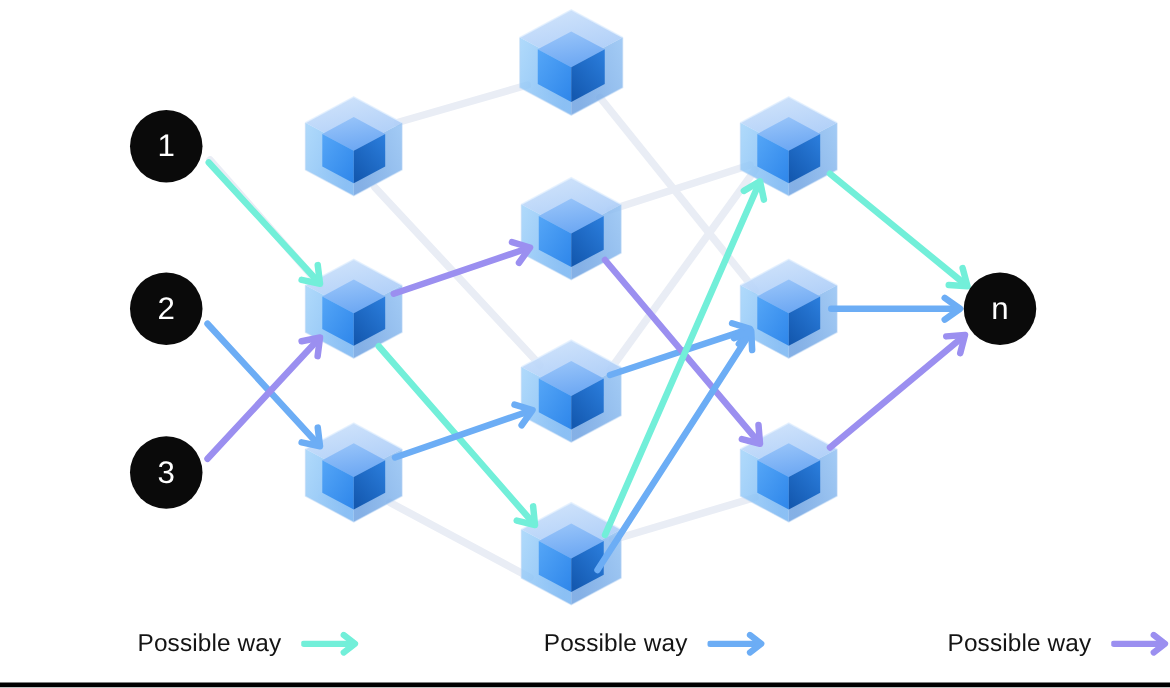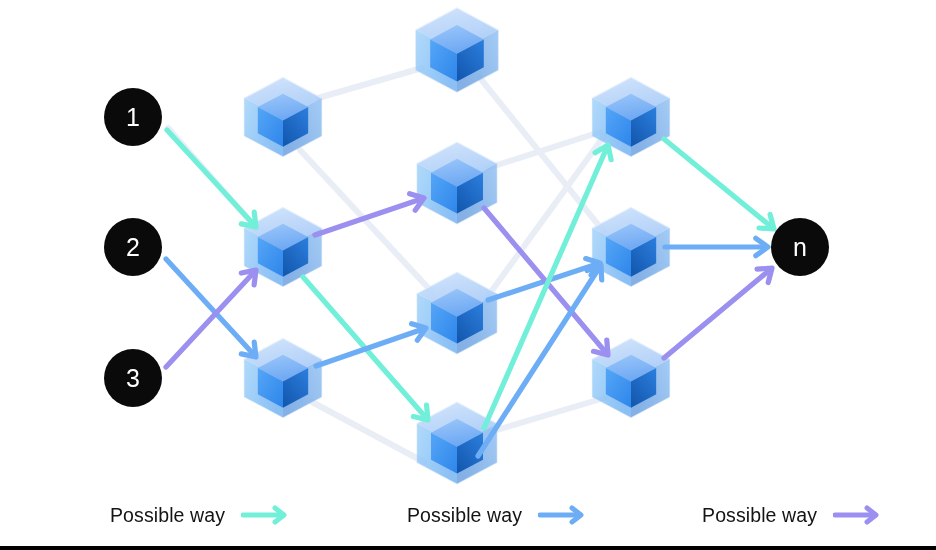--- a/index.html
+++ b/index.html
@@ -30,20 +30,21 @@
   .legend {
     position: absolute;
     left: 0;
     top: 492px;
     width: 936px;
     height: 46px;
     display: flex;
     align-items: center;
     padding-left: 110px;
     box-sizing: border-box;
+    gap: 28px;
   }
   .legend-item {
     display: flex;
     align-items: center;
     gap: 16px;
   }
   .legend-item.gap2 { margin-left: 114px; }
   .legend-item.gap3 { margin-left: 112px; }
   .legend-label {
     font-size: 19.5px;

